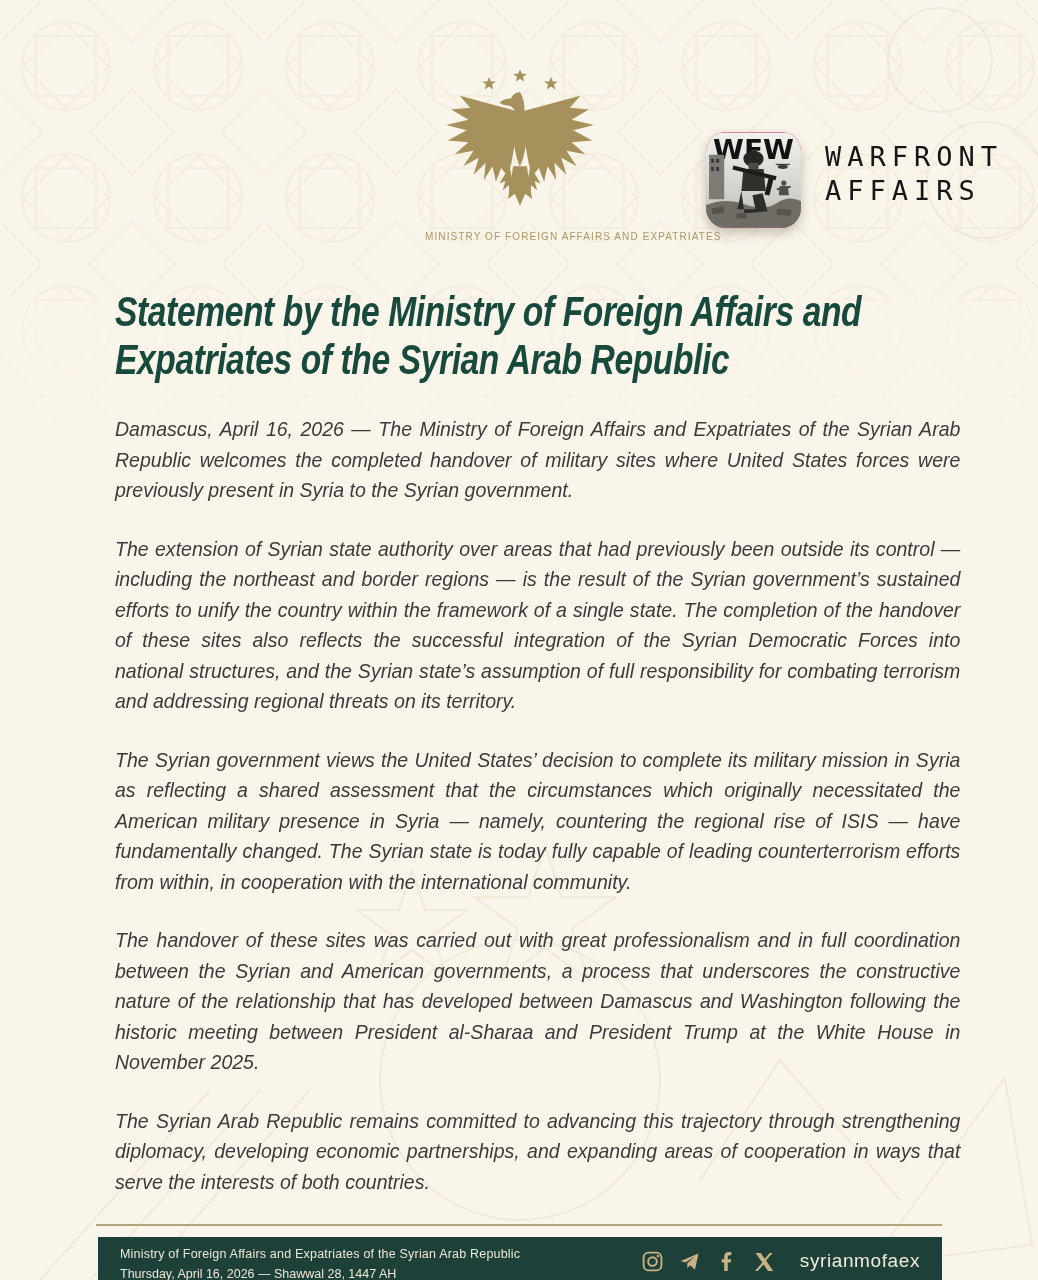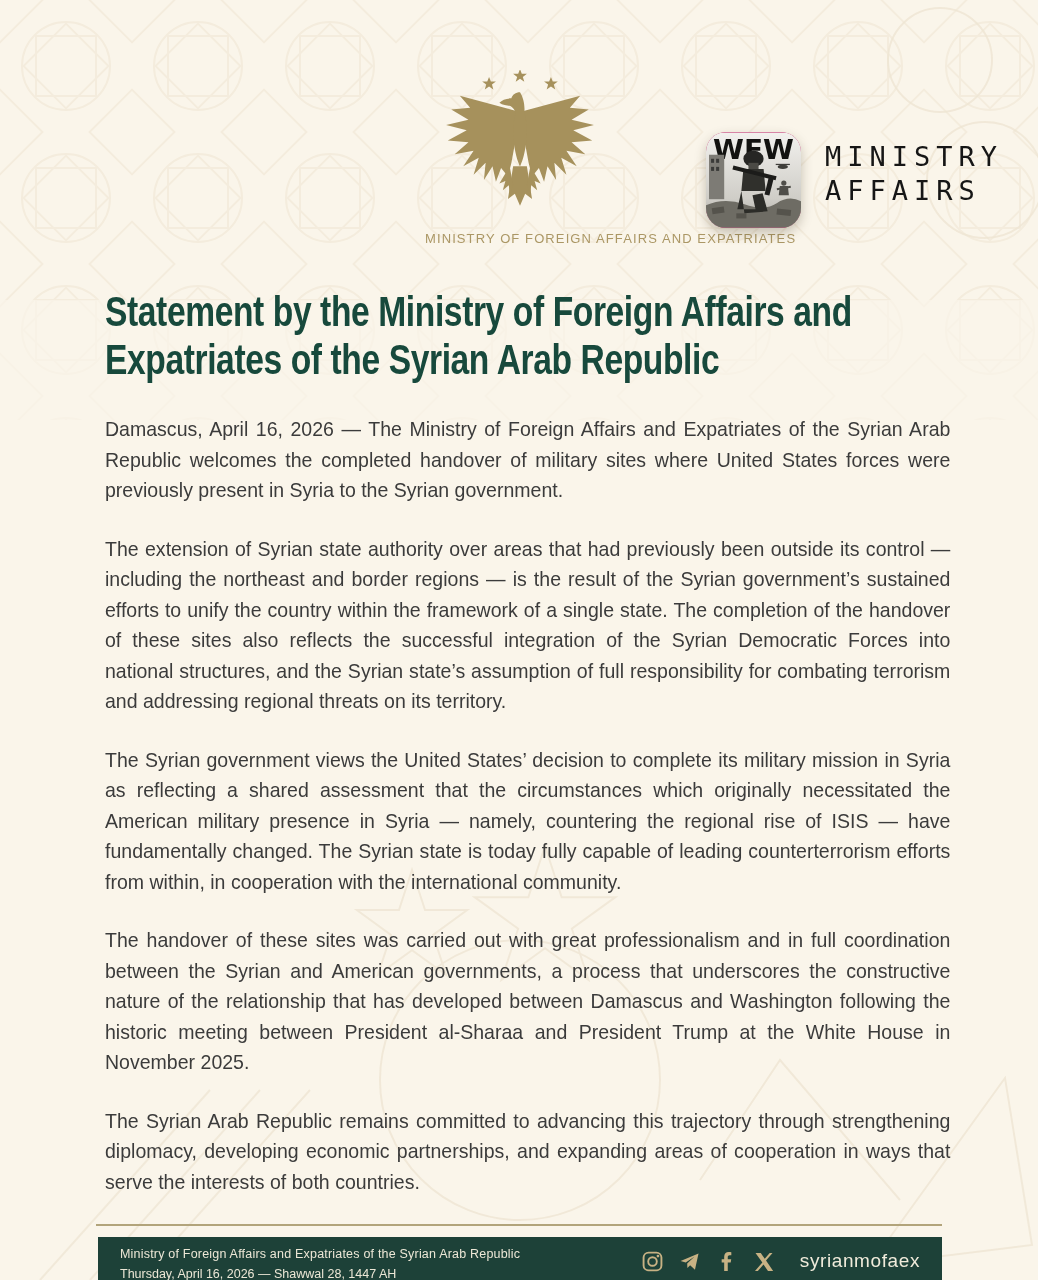--- a/index.html
+++ b/index.html
@@ -18,37 +18,37 @@
   .emblem .arabic{
     font-family:"DejaVu Sans", sans-serif;
     direction:rtl;
     color:#a6915c;
     font-size:26px;font-weight:bold;
     margin-top:2px;line-height:30px;
     white-space:nowrap;
   }
   .emblem .caption{
     color:#ab9765;
-    font-size:13px;letter-spacing:1.1px;
+    font-size:10px;letter-spacing:1.1px;
     margin-top:4px;white-space:nowrap;
   }
   .brand{left:706px;top:132px;display:flex;align-items:flex-start;gap:24px;}
   .brand-logo{
     width:95px;height:96px;border-radius:20px;overflow:hidden;
     box-shadow:0 5px 12px rgba(60,50,30,.28);
     background:#be185d;flex:0 0 auto;
   }
   .brand-name{
     font-family:"DejaVu Sans Mono", monospace;
     font-size:27px;line-height:34px;letter-spacing:6px;
     color:#161616;margin-top:8px;white-space:nowrap;
   }
 
   
-  .content{left:105px;top:288px;width:845px;}
+  .content{left:115px;top:288px;width:845px;font-style:italic;}
   h1.title{
     margin:0 0 30px 0;
     color:#17493c;
     font-size:42px;line-height:48px;font-weight:700;
     transform:scaleX(0.8);transform-origin:left top;
     width:1056px;letter-spacing:-0.5px;
   }
   h1.title span{display:block;white-space:nowrap;}
   p.para{
     margin:0 0 28px 0;
@@ -167,21 +167,21 @@
         <path d="M73,53 L81,53 L82,62 L72,62 Z"></path>
         <rect x="70" y="54" width="14" height="2" transform="rotate(-10 77 55)"></rect>
       </g>
       <g fill="#3f3e3a">
         <ellipse cx="76" cy="34" rx="5" ry="2"></ellipse>
         <rect x="69" y="31" width="14" height="1.2"></rect>
       </g>
     </svg>
   </div>
   <div class="brand-name">
-    <div>MINISTRY</div>
+    <div>WARFRONT</div>
     <div>AFFAIRS</div>
   </div>
 </div>
 
 <div class="layer content">
   <h1 class="title">
     <span>Statement by the Ministry of Foreign Affairs and</span>
     <span>Expatriates of the Syrian Arab Republic</span>
   </h1>
   <p class="para">Damascus, April 16, 2026 — The Ministry of Foreign Affairs and Expatriates of the Syrian Arab Republic welcomes the completed handover of military sites where United States forces were previously present in Syria to the Syrian government.</p>

